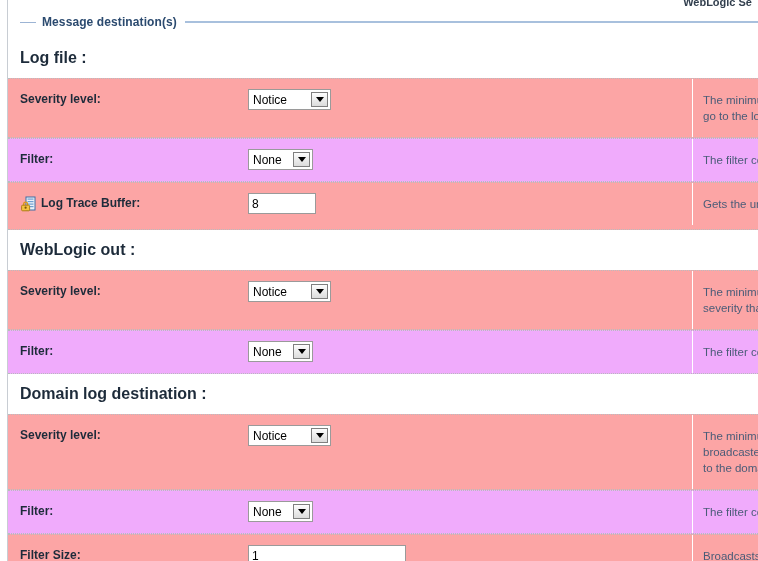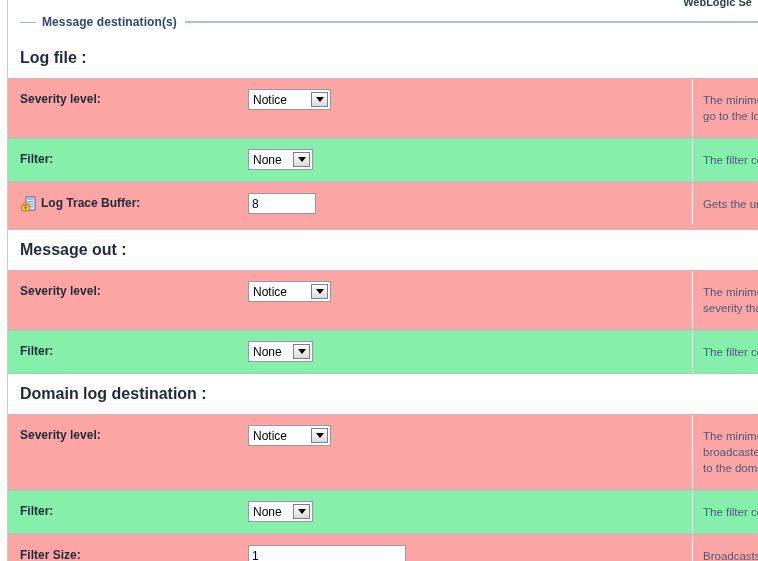--- a/index.html
+++ b/index.html
@@ -88,21 +88,21 @@
     font-weight: bold;
     color: #1d2b3a;
     padding: 11px 0 11px 12px;
     background: #ffffff;
   }
   .row {
     display: flex;
     align-items: flex-start;
     border-top: 1px dotted #b9bcbf;
     border-bottom: 1px dotted #b9bcbf;
-    background: #86efac;
+    background: #f0abfc;
     min-height: 42px;
   }
   .row.shaded { background: #fca5a5; }
 
   .c-label {
     width: 240px;
     flex: 0 0 240px;
     padding: 13px 4px 13px 12px;
     font-size: 12px;
     font-weight: bold;
@@ -246,21 +246,21 @@
               <rect x="1.6" y="9.2" width="8" height="5.6" rx="1" fill="#f5c242" stroke="#a8780c" stroke-width="0.9"></rect>
               <circle cx="5.6" cy="11.7" r="1.1" fill="#7a5606"></circle>
             </svg></span>
           <span>Log Trace Buffer:</span>
         </div>
         <div class="c-ctrl"><div class="txtin">8</div></div>
         <div class="c-desc">
           <span>Gets the unde</span>
         </div>
       </div>
-      <div class="grp">Message out :</div>
+      <div class="grp">WebLogic out :</div>
       <div class="row shaded">
         <div class="c-label">
           <span>Severity level:</span>
         </div>
         <div class="c-ctrl"><div class="sel w-wide">
             <span class="sel-txt">Notice</span>
             <span class="sel-btn">
               <span class="caret"></span>
             </span>
           </div></div>

